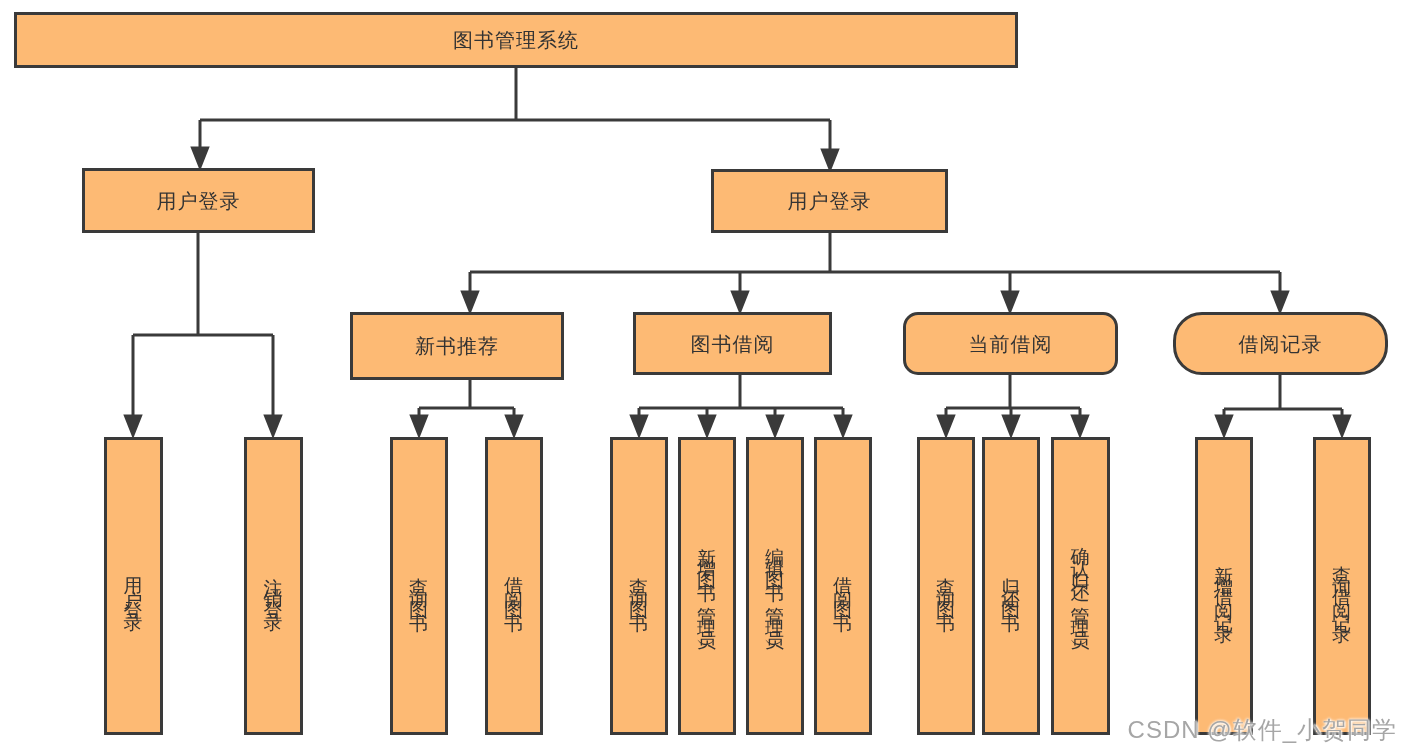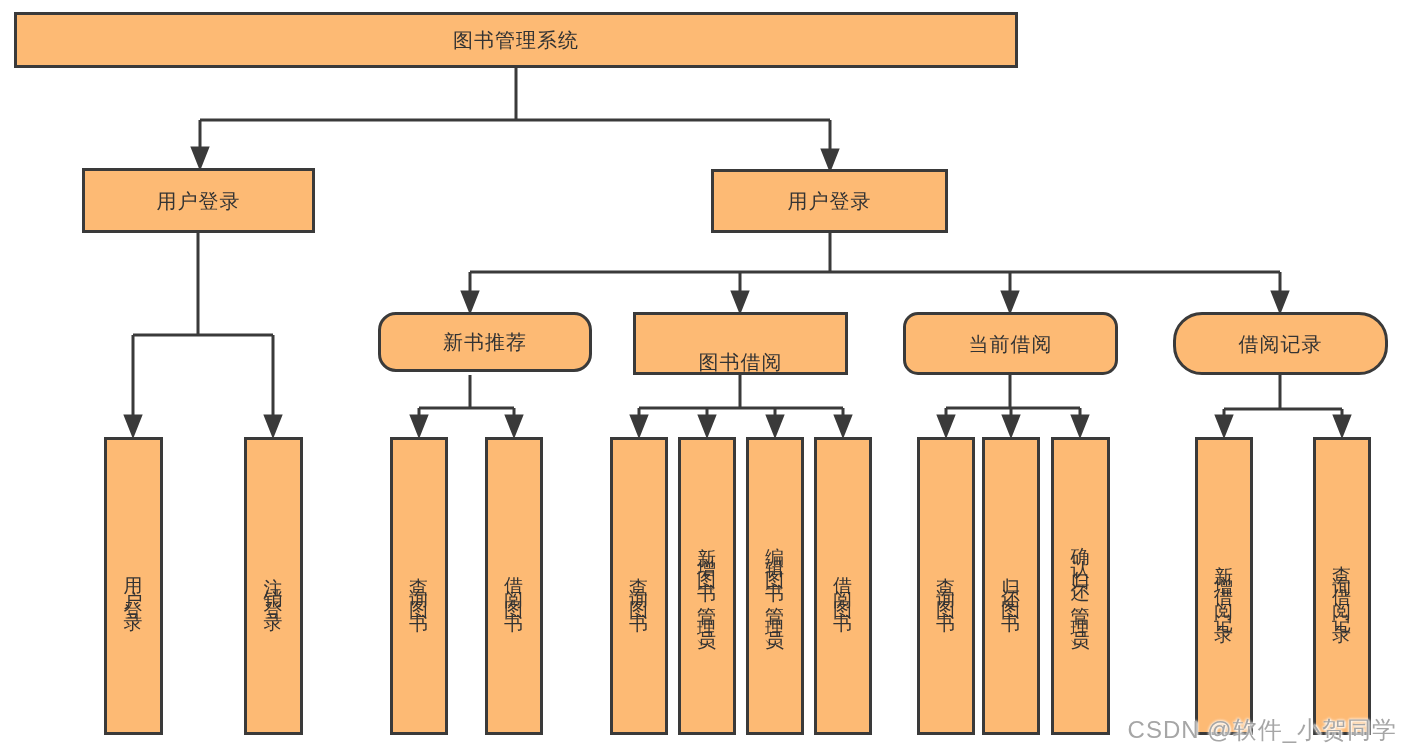--- a/index.html
+++ b/index.html
@@ -113,24 +113,24 @@
     <span class="label">图书管理系统</span>
   </div>
 
   <div class="box h" style="left:82px; top:168px; width:233px; height:65px;">
     <span class="label">用户登录</span>
   </div>
   <div class="box h" style="left:711px; top:169px; width:237px; height:64px;">
     <span class="label">用户登录</span>
   </div>
 
-  <div class="box h" style="left:378px; top:312px; width:214px; height:60px;border-radius:18px;">
+  <div class="box h" style="left:350px; top:312px; width:214px; height:68px;">
     <span class="label">新书推荐</span>
   </div>
-  <div class="box h" style="left:633px; top:312px; width:215px; height:63px;align-items:flex-end;">
+  <div class="box h" style="left:633px; top:312px; width:199px; height:63px;">
     <span class="label">图书借阅</span>
   </div>
   <div class="box h" style="left:903px; top:312px; width:215px; height:63px;border-radius:15px;">
     <span class="label">当前借阅</span>
   </div>
   <div class="box h" style="left:1173px; top:312px; width:215px; height:63px;border-radius:29px;">
     <span class="label">借阅记录</span>
   </div>
 
   <div class="box v" style="left:104px; top:437px; width:59px; height:298px;">

